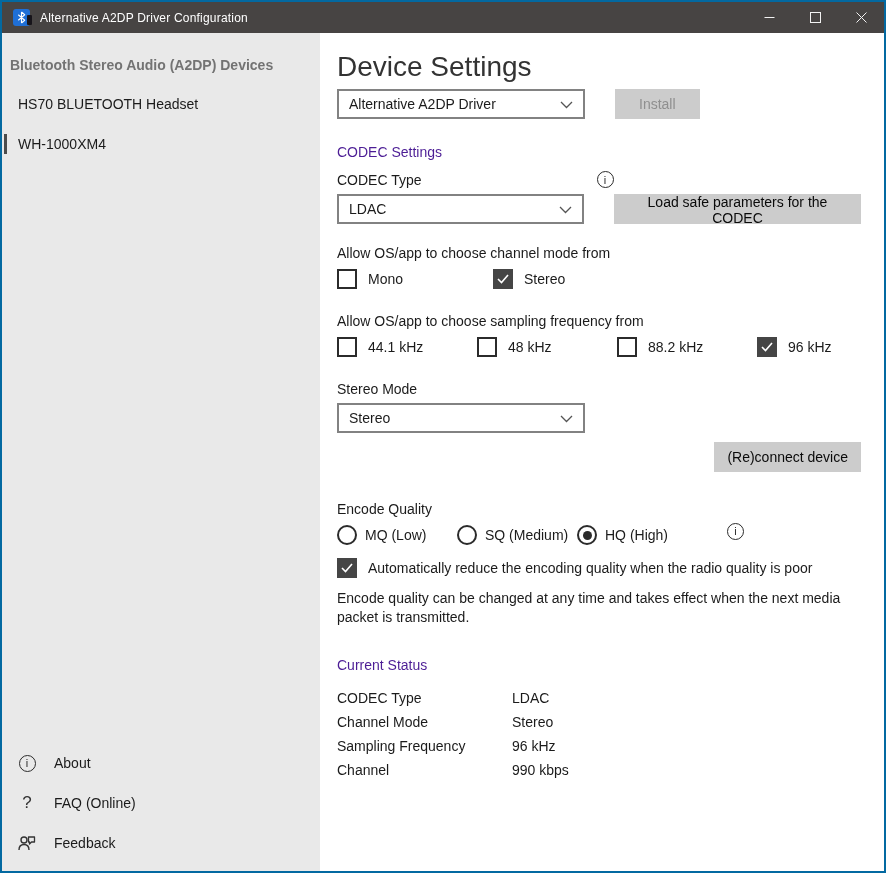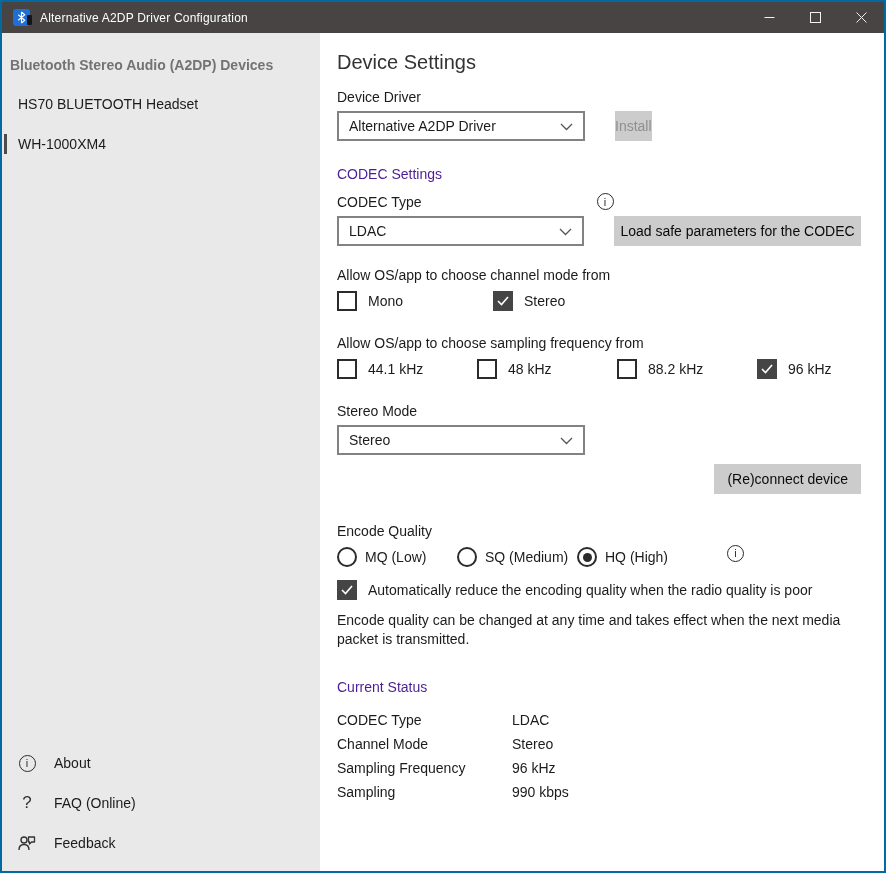--- a/index.html
+++ b/index.html
@@ -33,35 +33,35 @@
   .device-item.selected::before { content:""; position:absolute; left:2px; top:10px; width:3px; height:20px; background:#4c4c4c; }
   .sidebar-spacer { flex:1; }
   .sidebar-footer { padding-bottom:8px; }
   .footer-item { height:40px; display:flex; align-items:center; padding-left:14px; cursor:default; }
   .footer-icon { width:22px; display:flex; align-items:center; justify-content:center; color:#333; }
   .footer-label { margin-left:16px; }
   .q-glyph { font-size:17px; color:#333; font-weight:400; }
 
   
   .main { flex:1; background:#ffffff; padding:0 23px 0 17px; overflow:hidden; }
-  h1.section { font-size:20px; font-weight:400; color:#333; }
+  h1.section { font-size:28px; font-weight:400; color:#333; }
   h2.section { font-size:14px; font-weight:400; color:#4c1d95; }
   .h-device { margin-top:18px; }
   .h-codec  { margin-top:25px; }
   .h-status { margin-top:30px; }
   .field-label { margin-top:15px; color:#1b1b1b; }
   .label-row { display:flex; align-items:center; }
 
   .control-row { display:flex; align-items:flex-end; margin-top:6px; }
   .combobox { width:248px; height:30px; border:2px solid #828282; background:#fff; display:flex;
               align-items:center; padding:0 10px; cursor:default; }
   .combobox .cb-text { flex:1; }
   .combobox svg { flex:0 0 auto; }
   .btn { height:30px; background:#cccccc; border:none; font-family:inherit; font-size:14px; color:#0a0a0a;
-         padding:0 0; margin-left:30px; cursor:default; }
+         padding:0 24px; margin-left:30px; cursor:default; }
   .btn.disabled { color:#8f8f8f; }
   .btn.load-safe { width:248px; }
   .reconnect-row { display:flex; margin-top:9px; }
   .btn.reconnect { margin-left:auto; margin-right:0; padding:0 13px; }
 
   .info-badge { width:17px; height:17px; border:1px solid #2b2b2b; border-radius:50%; display:inline-flex;
                 align-items:center; justify-content:center; font-size:11px; color:#2b2b2b; flex:0 0 auto; }
   .info-cod { margin-left:175px; }
   .info-enc { margin-left:30px; position:relative; top:-4px; }
 
@@ -155,21 +155,20 @@
           </span>
           <span class="footer-label">Feedback</span>
         </div>
       </div>
     </div>
 
     <div class="main">
 
       <h1 class="section h-device">Device Settings</h1>
 
-      <div class="field-label">Device Driver</div>
       <div class="control-row">
         <div class="combobox">
           <span class="cb-text">Alternative A2DP Driver</span>
           <span>
             <svg width="13" height="8" viewBox="0 0 13 8">
                 <polyline points="1,1 6.5,6.5 12,1" fill="none" stroke="#555" stroke-width="1.3"></polyline>
               </svg>
           </span>
         </div>
         <button class="btn disabled">Install</button>
@@ -285,19 +284,19 @@
 
       <h2 class="section h-status">Current Status</h2>
 
       <div class="status-grid">
         <div>CODEC Type</div>
         <div>LDAC</div>
         <div>Channel Mode</div>
         <div>Stereo</div>
         <div>Sampling Frequency</div>
         <div>96 kHz</div>
-        <div>Sampling</div>
+        <div>Channel</div>
         <div>990 kbps</div>
       </div>
 
     </div>
   </div>
 </div>
 
 </body></html>

